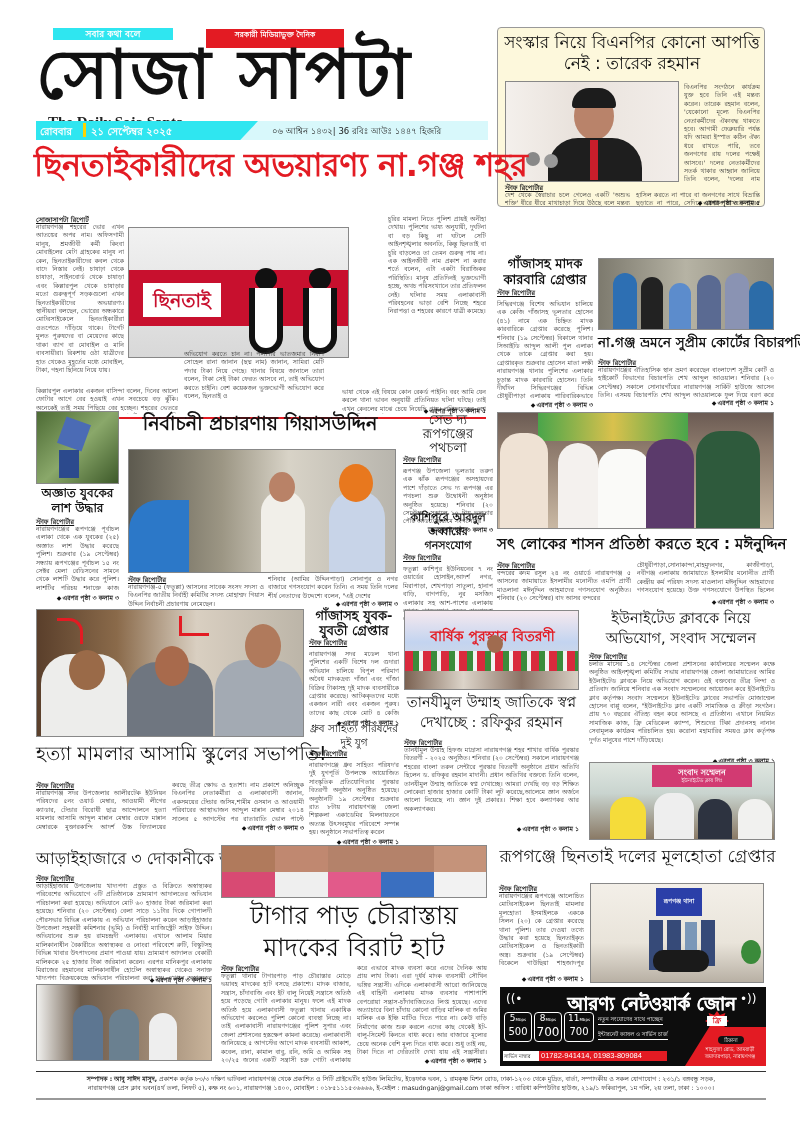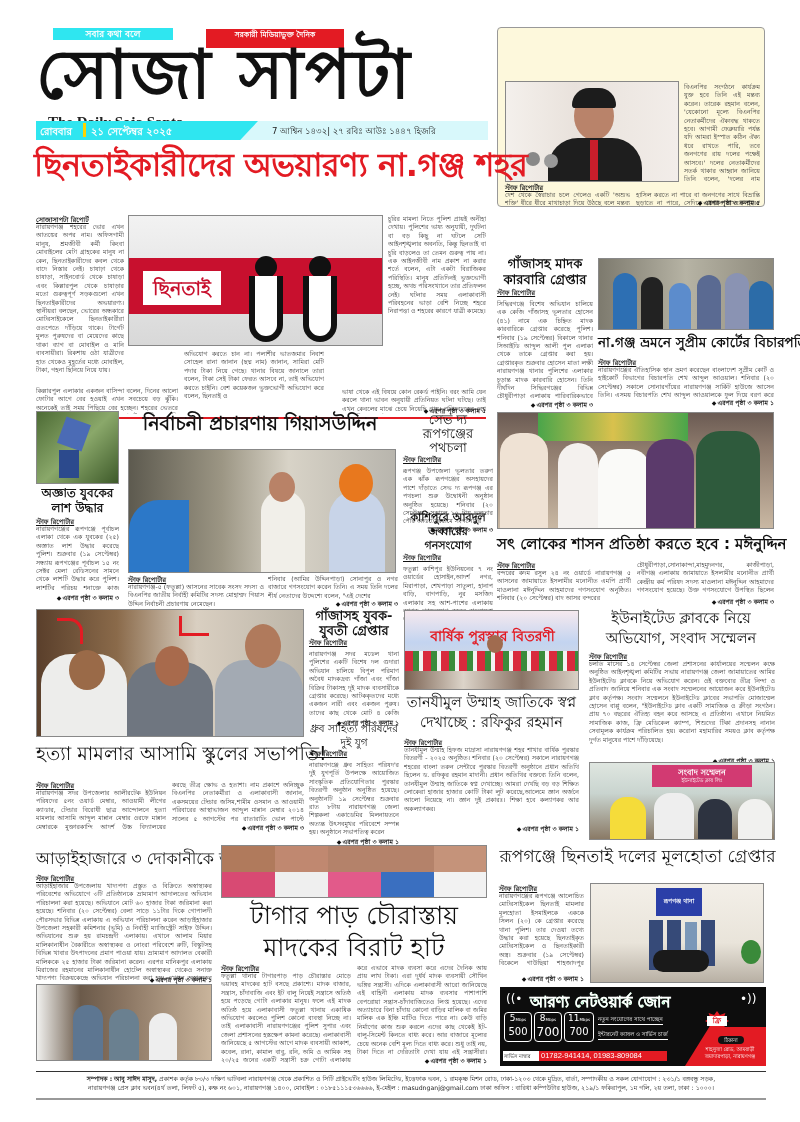--- a/index.html
+++ b/index.html
@@ -21,44 +21,45 @@
   <div class="abs" style="left:17px;top:0;width:120px;height:12px;background:#2fe6f0;color:#fff;font-size:9px;font-weight:bold;text-align:center;line-height:12px">সবার কথা বলে</div>
   <div class="abs" style="left:170px;top:1px;width:138px;height:19px;background:#e31b23;color:#fff;font-size:7.5px;font-weight:bold;text-align:center;line-height:11px">সরকারী মিডিয়াভুক্ত দৈনিক</div>
   <div class="abs" style="left:0;top:8px;width:450px;height:76px;font-size:68px;font-weight:bold;line-height:76px;letter-spacing:2px;color:#111;font-family:'DejaVu Serif',serif">সোজা সাপটা</div>
   <div class="abs" style="left:12px;top:86px;font-size:15px;font-weight:bold;font-family:Liberation Serif, serif;color:#222">The Daily Soja Sapta</div>
 </div>
 <div class="abs" style="left:36px;top:121px;width:452px;height:19px;background:#d8f8fb">
   <div class="abs" style="left:0;top:0;width:222px;height:19px;background:#2fe6f0;clip-path:polygon(0 0,100% 0,92% 100%,0 100%)"></div>
   <span class="abs" style="left:4px;top:3px;font-size:10px;color:#fff;font-weight:bold">রোববার</span>
   <span class="abs" style="left:47px;top:2px;width:3px;height:14px;background:#ffd400"></span>
   <span class="abs" style="left:55px;top:3px;font-size:10px;color:#fff;font-weight:bold">২১ সেপ্টেম্বর ২০২৫</span>
-  <span class="abs" style="left:236px;top:4px;font-size:8.5px;color:#222">7 আশ্বিন ১৪৩২| ২৭ রবিঃ আউঃ ১৪৪৭ হিজরি</span>
+  <span class="abs" style="left:236px;top:4px;font-size:8.5px;color:#222">০৬ আশ্বিন ১৪৩২| 36 রবিঃ আউঃ ১৪৪৭ হিজরি</span>
 </div>
 
 <div class="abs" style="left:497px;top:27px;width:268px;height:180px;background:#fdf8dc;border:1px solid #999;border-radius:4px">
+  <div class="hl abs" style="left:6px;top:4px;width:256px;font-size:17px;line-height:21px;font-weight:normal">সংস্কার নিয়ে বিএনপির কোনো আপত্তি নেই : তারেক রহমান</div>
   <div class="photo" style="left:7px;top:53px;width:174px;height:101px;background:linear-gradient(90deg,#f4f0ec 0%,#e9e2dc 40%,#f2ede9 100%)">
     <div class="abs" style="left:68px;top:10px;width:40px;height:48px;border-radius:50%;background:#b9836a"></div>
     <div class="abs" style="left:66px;top:6px;width:44px;height:20px;border-radius:22px 22px 4px 4px;background:#1c1c1c"></div>
     <div class="abs" style="left:42px;top:56px;width:94px;height:50px;border-radius:30px 30px 0 0;background:#1e1e1e"></div>
     <div class="abs" style="left:84px;top:58px;width:8px;height:40px;background:#c81e2b"></div>
     <div class="abs" style="left:20px;top:70px;width:14px;height:14px;border-radius:50%;background:#888"></div>
     <div class="abs" style="left:38px;top:72px;width:14px;height:14px;border-radius:50%;background:#999"></div>
   </div>
   <div class="abs bodytext" style="left:186px;top:55px;width:76px;height:100px">বিএনপির সংগঠনে কার্যক্রম যুক্ত হবে তিনি এই মন্তব্য করেন। তারেক রহমান বলেন, 'যেকোনো মূল্যে বিএনপির নেতাকর্মীদের ঐক্যবদ্ধ থাকতে হবে। আগামী ফেব্রুয়ারি পর্যন্ত যদি আমরা ইস্পাত কঠিন ঐক্য ধরে রাখতে পারি, তবে জনগণের রায় দলের পক্ষেই আসবে।' দলের নেতাকর্মীদের সতর্ক থাকার আহ্বান জানিয়ে তিনি বলেন, 'দলের নাম ব্যবহার করে কেউ যেন ব্যক্তিস্বার্থ</div>
   <span class="abs byline" style="left:7px;top:155px">স্টাফ রিপোর্টার</span>
   <div class="abs bodytext" style="left:7px;top:163px;width:125px;height:16px">দেশ থেকে স্বৈরাচার চলে গেলেও একটি 'অশুভ শক্তি' ধীরে ধীরে মাথাচাড়া দিয়ে উঠছে বলে মন্তব্য করেছেন বিএনপির ভারপ্রাপ্ত চেয়ারম্যান তারেক রহমান। শনিবার (২০ সেপ্টেম্বর) কিশোরগঞ্জ জেলা</div>
   <div class="abs bodytext" style="left:138px;top:163px;width:124px;height:16px">হাসিল করতে না পারে বা জনগণের সাথে বিভ্রান্তি ছড়াতে না পারে, সেদিকে খেয়াল রাখতে হবে।' দেশের সংস্কার প্রসঙ্গে তারেক রহমান বলেন, 'বিএনপি অন্তর্বর্তীকালীন সরকারেরও আগেই সংস্কার এনে দেয়</div>
 </div>
 <div class="abs cont" style="left:660px;top:198px;width:100px">এরপর পৃষ্ঠা ৩ কলাম ৫</div>
 
 <div class="abs" style="left:34px;top:146px;width:456px;font-size:32px;font-weight:bold;color:#e31b23;letter-spacing:-0.5px;white-space:nowrap;line-height:38px">ছিনতাইকারীদের অভয়ারণ্য না.গঞ্জ শহর</div>
 
 <span class="abs byline" style="left:36px;top:215px">সোজাসাপটা রিপোর্ট</span>
 <div class="abs bodytext" style="left:36px;top:223px;width:88px;height:162px">নারায়ণগঞ্জ শহরের ভোর এখন আতঙ্কের অপর নাম। অফিসগামী মানুষ, শ্রমজীবী কর্মী কিংবা মোবাইলের মেটা গ্রাহকের মানুষ না কেন, ছিনতাইকারীদের কবল থেকে বাদে নিস্তার নেই। চাষাঢ়া থেকে চাষাড়া, সাইনবোর্ড থেকে চাষাড়া এবং কিল্লারপুল থেকে চাষাড়ার মতো গুরুত্বপূর্ণ সড়কগুলো এখন ছিনতাইকারীদের অভয়ারণ্য। স্থানীয়রা বলছেন, ভোরের অন্ধকারে মোটরসাইকেলে ছিনতাইকারীরা ওতপেতে দাঁড়িয়ে থাকে। টার্গেট মুলত পুরুষদের বা মেয়েদের কাছে থাকা ব্যাগ বা মোবাইল ও মানি ব্যবসায়ীরা। রিকশায় ওঠা যাত্রীদের হাত থেকেও মুহূর্তের মধ্যে মোবাইল, টাকা, গহনা ছিনিয়ে নিয়ে যায়।</div>
-<div class="photo" style="left:128px;top:215px;width:255px;height:131px;background:linear-gradient(180deg,#f2f2f2 0%,#d8d8d8 100%)">
+<div class="photo" style="left:128px;top:227px;width:221px;height:131px;background:linear-gradient(180deg,#f2f2f2 0%,#d8d8d8 100%)">
   <div class="abs" style="left:0;top:42px;width:255px;height:56px;background:#c8102e"></div>
   <div class="abs" style="left:14px;top:55px;width:78px;height:34px;background:#fff"></div>
   <div class="abs" style="left:14px;top:58px;width:78px;font-size:19px;font-weight:bold;color:#c8102e;text-align:center">ছিনতাই</div>
   <div class="abs" style="left:126px;top:40px;width:22px;height:22px;border-radius:50%;background:#111"></div>
   <div class="abs" style="left:120px;top:60px;width:34px;height:66px;border:6px solid #111;border-top:none;border-radius:0 0 20px 20px;background:#fff"></div>
   <div class="abs" style="left:180px;top:40px;width:22px;height:22px;border-radius:50%;background:#111"></div>
   <div class="abs" style="left:174px;top:60px;width:34px;height:66px;border:6px solid #111;border-top:none;border-radius:0 0 20px 20px;background:#fff"></div>
 </div>
 <div class="abs bodytext" style="left:388px;top:215px;width:98px;height:170px">চুরির মামলা নিতে পুলিশ প্রায়ই অনীহা দেখায়। পুলিশের ভাষ্য অনুযায়ী, দুর্ঘটনা বা বড় কিছু না ঘটলে সেটি আইনশৃঙ্খলার অবনতি, কিন্তু ছিনতাই বা চুরি বাড়লেও তা তেমন গুরুত্ব পায় না। এক আইনজীবী নাম প্রকাশ না করার শর্তে বলেন, এটা একটা বিরাজিকর পরিস্থিতি। মানুষ প্রতিদিনই ভুক্তভোগী হচ্ছে, অথচ পরিসংখ্যানে তার প্রতিফলন নেই। ঘটনার সময় এলাকাবাসী পরিবহনের ভাড়া বেশি নিচ্ছে শহরে নিরাপত্তা ও শহরের কারণে যাত্রী কমেছে।</div>
 <div class="abs bodytext" style="left:36px;top:387px;width:142px;height:27px">কিল্লারপুল এলাকার একজন বাসিন্দা বলেন, দিনের আলো ফোটার আগে বের হওয়াই এখন সবচেয়ে বড় ঝুঁকি। অনেকেই তাই সময় পিছিয়ে বের হচ্ছেন। শহরের ভেতরে ছিনতাই রুখতে প্রতিদিনই পাহারা। মোবাইল, ঘড়ি, এমনকি বাসাবাড়ির সামনে রাখা মোটরসাইকেল বা মোটরসাইকেলও নিরাপদ নয়। বেশিরভাগ ভুক্তভোগী থানায়</div>
@@ -227,21 +228,21 @@
   <div class="abs" style="left:76px;top:36px;width:14px;height:46px;background:#364a78"></div>
   <div class="abs" style="left:94px;top:38px;width:12px;height:44px;background:#7b97b8"></div>
   <div class="abs" style="left:110px;top:36px;width:14px;height:46px;background:#364a78"></div>
   <div class="abs" style="left:62px;top:66px;width:56px;height:22px;border-radius:10px;background:#1a1a1a"></div>
   <div class="abs" style="left:150px;top:56px;width:20px;height:24px;border-radius:50%;background:#3a8a3a"></div>
 </div>
 
 <div class="abs" style="left:500px;top:987px;width:266px;height:79px;background:#0d0d0d;overflow:hidden">
   <div class="abs" style="left:185px;top:40px;width:81px;height:39px;background:#e31b23;clip-path:polygon(30% 0,100% 0,100% 100%,0 100%)"></div>
   <div class="abs" style="left:6px;top:5px;font-size:12px;color:#fff">((•</div>
-  <div class="abs" style="left:30px;top:3px;width:206px;font-size:15px;color:#86efac;text-align:left;font-weight:bold;-webkit-text-stroke:0.3px #fff">আরণ্য নেটওয়ার্ক জোন</div>
+  <div class="abs" style="left:30px;top:3px;width:206px;font-size:18px;color:#e5e5e5;text-align:right;font-weight:bold;-webkit-text-stroke:0.3px #fff">আরণ্য নেটওয়ার্ক জোন</div>
   <div class="abs" style="left:240px;top:5px;font-size:12px;color:#fff">•))</div>
   <div class="abs" style="left:4px;top:25px;width:28px;height:30px;border:1px solid #fff;border-radius:4px;color:#fff;text-align:center">
     <div style="font-size:9px;line-height:11px"><span>5</span><span style="font-size:4px">Mbps</span></div>
     <div style="font-size:10px;line-height:14px">500</div>
   </div>
   <div class="abs" style="left:34px;top:25px;width:28px;height:30px;border:1px solid #fff;border-radius:4px;color:#fff;text-align:center">
     <div style="font-size:9px;line-height:11px"><span>8</span><span style="font-size:4px">Mbps</span></div>
     <div style="font-size:12px;line-height:14px">700</div>
   </div>
   <div class="abs" style="left:64px;top:25px;width:30px;height:30px;border:1px solid #fff;border-radius:4px;color:#fff;text-align:center">

